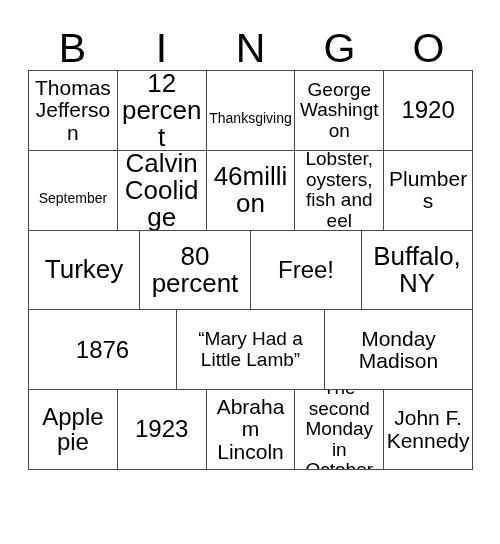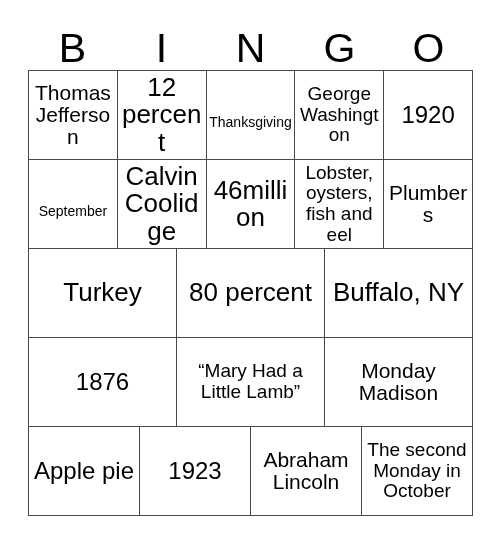--- a/index.html
+++ b/index.html
@@ -38,21 +38,21 @@
     line-height: 44px;
     font-weight: 400;
     letter-spacing: 0px;
     color: #000;
     user-select: none;
   }
 
   
   #grid {
     width: 445px;
-    height: 446px;
+    height: 400px;
     border-top: 1.5px solid #4a4a4a;
     border-left: 1.5px solid #4a4a4a;
     display: flex;
     flex-direction: column;
     background: #ffffff;
   }
   .grid-row {
     display: flex;
     flex: 1 1 0;
     min-height: 0;
@@ -136,20 +136,23 @@
     </div>
 
     <div class="grid-row">
       <div class="grid-cell">
           <span class="cell-text sz-xl">Turkey</span>
         </div>
       <div class="grid-cell">
           <span class="cell-text sz-xl">80 percent</span>
         </div>
       <div class="grid-cell">
+          <span class="cell-text sz-xxl">Free!</span>
+        </div>
+      <div class="grid-cell">
           <span class="cell-text sz-xl">Buffalo, NY</span>
         </div>
     </div>
 
     <div class="grid-row">
       <div class="grid-cell">
           <span class="cell-text sz-xxl">1876</span>
         </div>
       <div class="grid-cell">
           <span class="cell-text sz-m">“Mary Had a Little Lamb”</span>
@@ -165,16 +168,19 @@
         </div>
       <div class="grid-cell">
           <span class="cell-text sz-xxl">1923</span>
         </div>
       <div class="grid-cell">
           <span class="cell-text sz-l">Abraham Lincoln</span>
         </div>
       <div class="grid-cell">
           <span class="cell-text sz-m">The second Monday in October</span>
         </div>
+      <div class="grid-cell">
+          <span class="cell-text sz-l">John F. Kennedy</span>
+        </div>
     </div>
 
   </div>
 </div>
 
 </body></html>

